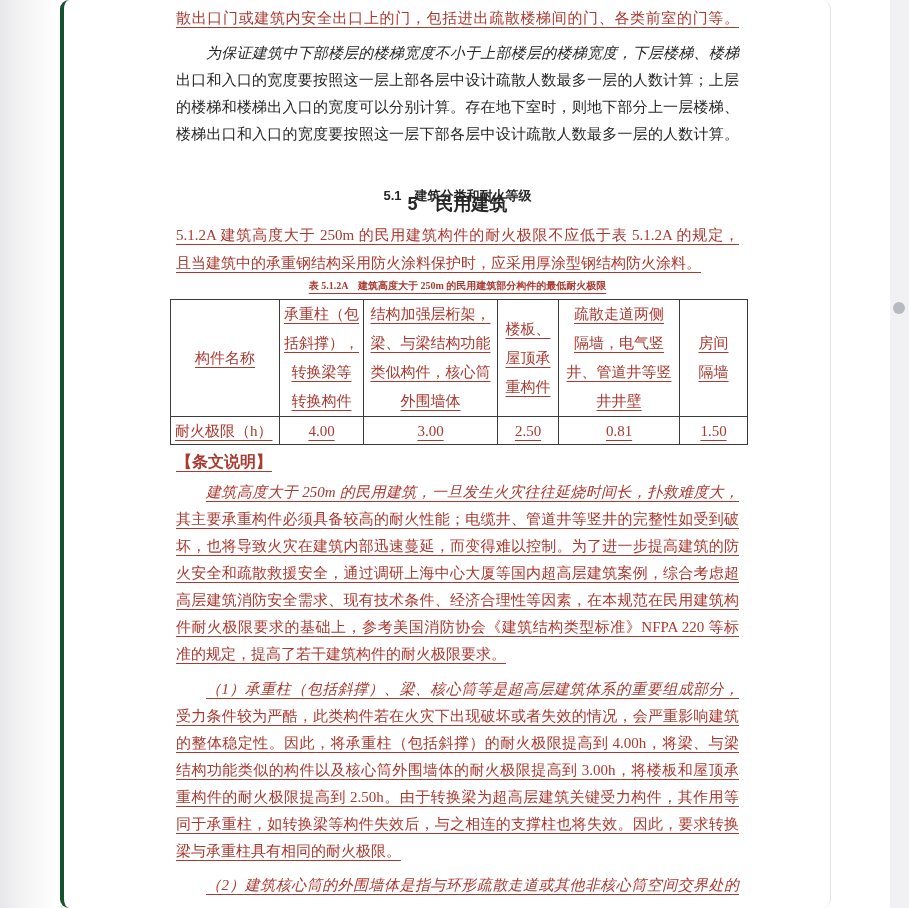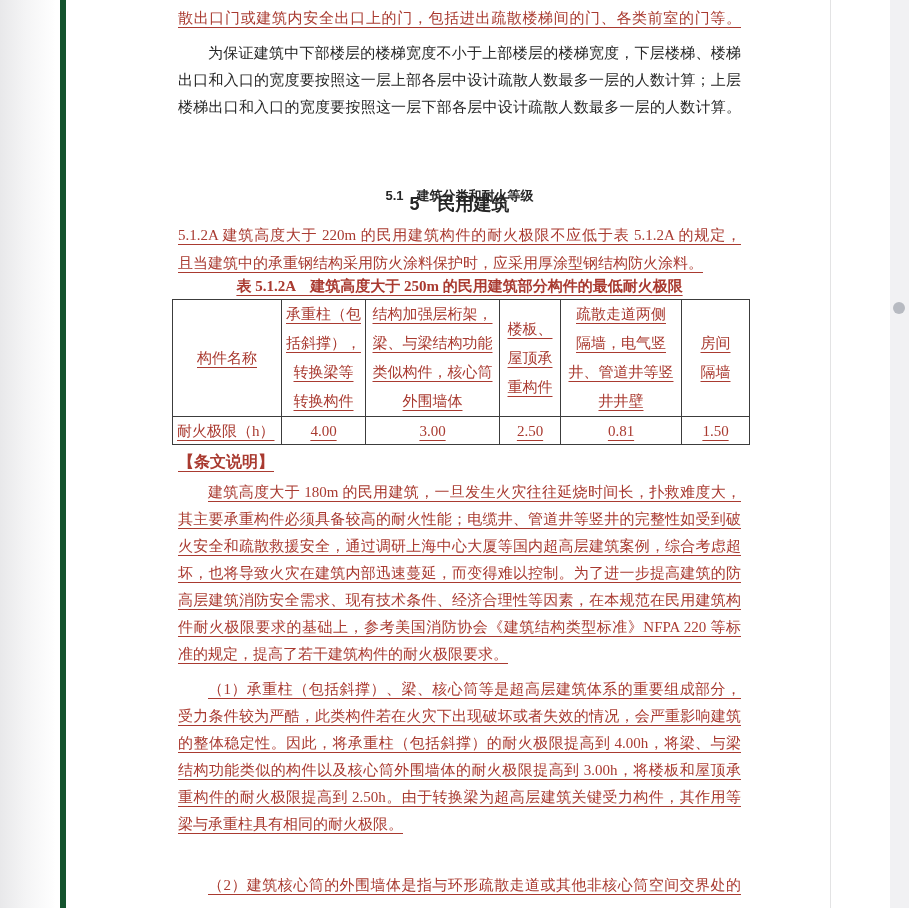--- a/index.html
+++ b/index.html
@@ -9,43 +9,43 @@
   }
   *{margin:0;padding:0;box-sizing:border-box;}
   html,body{width:909px;height:908px;overflow:hidden;background:#fff;}
   body{font-family:"Liberation Serif","DejaVu Serif",serif;color:var(--ink);}
   .canvas{position:relative;width:909px;height:908px;background:#fff;overflow:hidden;}
 
   
   .left-shadow{position:absolute;left:0;top:0;width:56px;height:908px;
     background:linear-gradient(90deg,#e8e8ea 0%,#f4f4f5 45%,#ffffff 100%);}
   .page{position:absolute;left:60px;top:0;width:771px;height:908px;background:#fff;
-    border-left:6px solid #14532d;border-right:1px solid #e3e3e4;}
+    border-left:4px solid #14532d;border-right:1px solid #e3e3e4;border-radius:9px;}
   .scroll-track{position:absolute;right:0;top:0;width:19px;height:908px;background:#f1f1f3;}
   .scroll-thumb{position:absolute;right:4px;top:302px;width:12px;height:12px;border-radius:50%;
     background:#b7bac1;cursor:pointer;}
 
   
   .blk{position:absolute;left:112px;width:563px;}
   .line{height:27px;line-height:27px;font-size:15px;
     text-align:justify;text-align-last:justify;white-space:nowrap;}
   .line.endl{text-align-last:left;}
-  .line.ind{text-indent:30px;}
+  .line.ind{text-indent:30px;font-style:italic;}
   .red{color:var(--red);}
   .u{text-decoration:underline;text-underline-offset:4px;text-decoration-thickness:1px;}
 
   .tail{top:5px;}
   .intro{top:40px;color:var(--ink);}
   .chapter{top:151px;text-align:center;text-align-last:center;font-size:18px;line-height:26px;
     font-weight:bold;font-family:"Liberation Sans","DejaVu Sans",sans-serif;margin-top:40px;}
   .section{top:182px;text-align:center;text-align-last:center;font-size:13px;line-height:28px;
     font-weight:bold;font-family:"Liberation Sans","DejaVu Sans",sans-serif;}
   .clause{top:221px;}
   .clause .line{height:28px;line-height:28px;}
-  .caption{top:276px;text-align:center;text-align-last:center;font-size:15px;line-height:20px;
+  .caption{top:276px;text-align:center;text-align-last:center;font-size:10px;line-height:20px;
     font-weight:bold;}
   .note{top:451px;font-size:16px;line-height:22px;font-weight:bold;
     font-family:"Liberation Sans","DejaVu Sans",sans-serif;}
   .expA{top:479px;}
   .expB{top:676px;}
   .expC{top:872px;}
 
   
   .fire-table{position:absolute;left:106px;top:299px;width:577px;border-collapse:collapse;
     table-layout:fixed;}
@@ -65,28 +65,29 @@
 <div class="canvas">
   <div class="left-shadow"></div>
 
   <div class="page">
 
     <div class="blk tail line red u">散出口门或建筑内安全出口上的门，包括进出疏散楼梯间的门、各类前室的门等。</div>
 
     <div class="blk intro">
       <div class="line ind">为保证建筑中下部楼层的楼梯宽度不小于上部楼层的楼梯宽度，下层楼梯、楼梯</div>
       <div class="line">出口和入口的宽度要按照这一层上部各层中设计疏散人数最多一层的人数计算；上层</div>
+      <div class="line">的楼梯和楼梯出入口的宽度可以分别计算。存在地下室时，则地下部分上一层楼梯、</div>
       <div class="line">楼梯出口和入口的宽度要按照这一层下部各层中设计疏散人数最多一层的人数计算。</div>
     </div>
 
     <div class="blk chapter">5　民用建筑</div>
     <div class="blk section">5.1　建筑分类和耐火等级</div>
 
     <div class="blk clause">
-      <div class="line red u">5.1.2A 建筑高度大于 220m 的民用建筑构件的耐火极限不应低于表 5.1.2A 的规定，</div>
+      <div class="line red u">5.1.2A 建筑高度大于 250m 的民用建筑构件的耐火极限不应低于表 5.1.2A 的规定，</div>
       <div class="line red u endl">且当建筑中的承重钢结构采用防火涂料保护时，应采用厚涂型钢结构防火涂料。</div>
     </div>
 
     <div class="blk caption red u">表 5.1.2A　建筑高度大于 250m 的民用建筑部分构件的最低耐火极限</div>
 
     <table class="fire-table">
       <colgroup>
         <col style="width:109px">
           <col style="width:84px">
           <col style="width:134px">
@@ -122,35 +123,36 @@
         <td><span>2.50</span></td>
         <td><span>0.81</span></td>
         <td><span>1.50</span></td>
       </tr>
     </tbody>
       </table>
 
     <div class="blk note red u">【条文说明】</div>
 
     <div class="blk expA">
-      <div class="line red u ind">建筑高度大于 180m 的民用建筑，一旦发生火灾往往延烧时间长，扑救难度大，</div>
+      <div class="line red u ind">建筑高度大于 250m 的民用建筑，一旦发生火灾往往延烧时间长，扑救难度大，</div>
       <div class="line red u">其主要承重构件必须具备较高的耐火性能；电缆井、管道井等竖井的完整性如受到破</div>
+      <div class="line red u">坏，也将导致火灾在建筑内部迅速蔓延，而变得难以控制。为了进一步提高建筑的防</div>
       <div class="line red u">火安全和疏散救援安全，通过调研上海中心大厦等国内超高层建筑案例，综合考虑超</div>
-      <div class="line red u">坏，也将导致火灾在建筑内部迅速蔓延，而变得难以控制。为了进一步提高建筑的防</div>
       <div class="line red u">高层建筑消防安全需求、现有技术条件、经济合理性等因素，在本规范在民用建筑构</div>
       <div class="line red u">件耐火极限要求的基础上，参考美国消防协会《建筑结构类型标准》NFPA 220 等标</div>
       <div class="line red u endl">准的规定，提高了若干建筑构件的耐火极限要求。</div>
     </div>
 
     <div class="blk expB">
       <div class="line red u ind">（1）承重柱（包括斜撑）、梁、核心筒等是超高层建筑体系的重要组成部分，</div>
       <div class="line red u">受力条件较为严酷，此类构件若在火灾下出现破坏或者失效的情况，会严重影响建筑</div>
       <div class="line red u">的整体稳定性。因此，将承重柱（包括斜撑）的耐火极限提高到 4.00h，将梁、与梁</div>
       <div class="line red u">结构功能类似的构件以及核心筒外围墙体的耐火极限提高到 3.00h，将楼板和屋顶承</div>
       <div class="line red u">重构件的耐火极限提高到 2.50h。由于转换梁为超高层建筑关键受力构件，其作用等</div>
+      <div class="line red u">同于承重柱，如转换梁等构件失效后，与之相连的支撑柱也将失效。因此，要求转换</div>
       <div class="line red u endl">梁与承重柱具有相同的耐火极限。</div>
     </div>
 
     <div class="blk expC">
       <div class="line red u ind">（2）建筑核心筒的外围墙体是指与环形疏散走道或其他非核心筒空间交界处的</div>
     </div>
 
   </div>
 
   <div class="scroll-track"></div>

